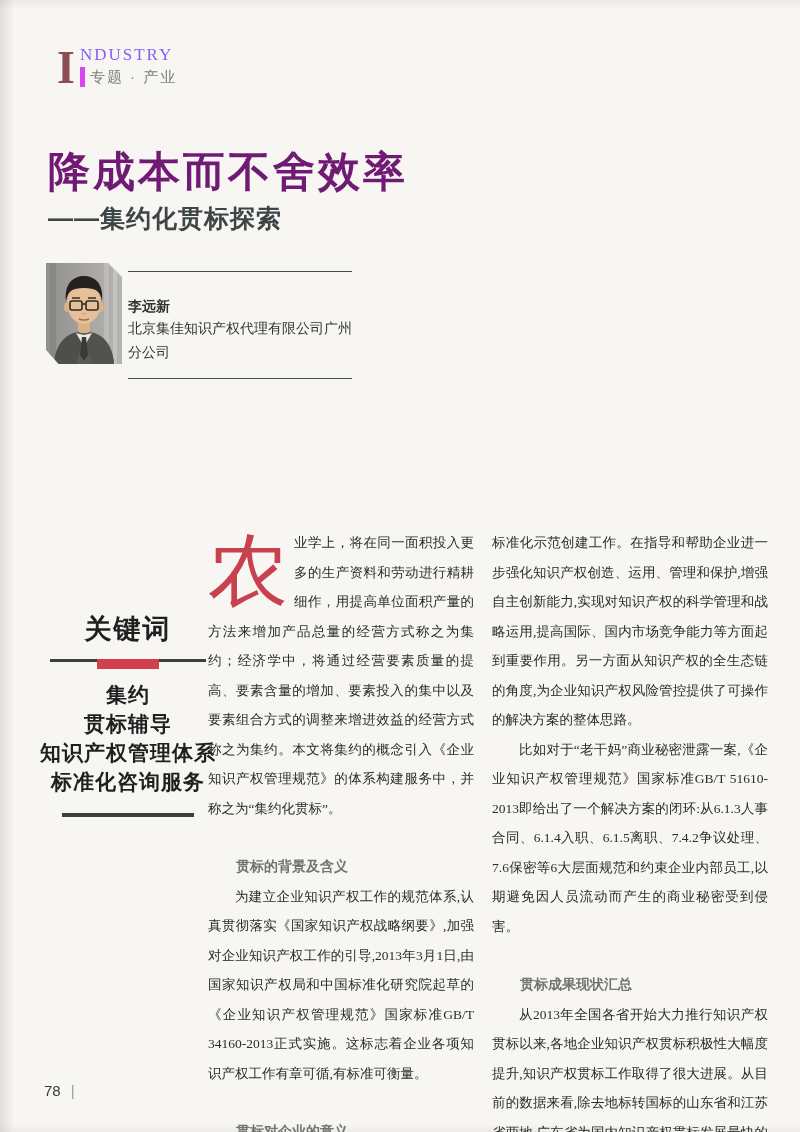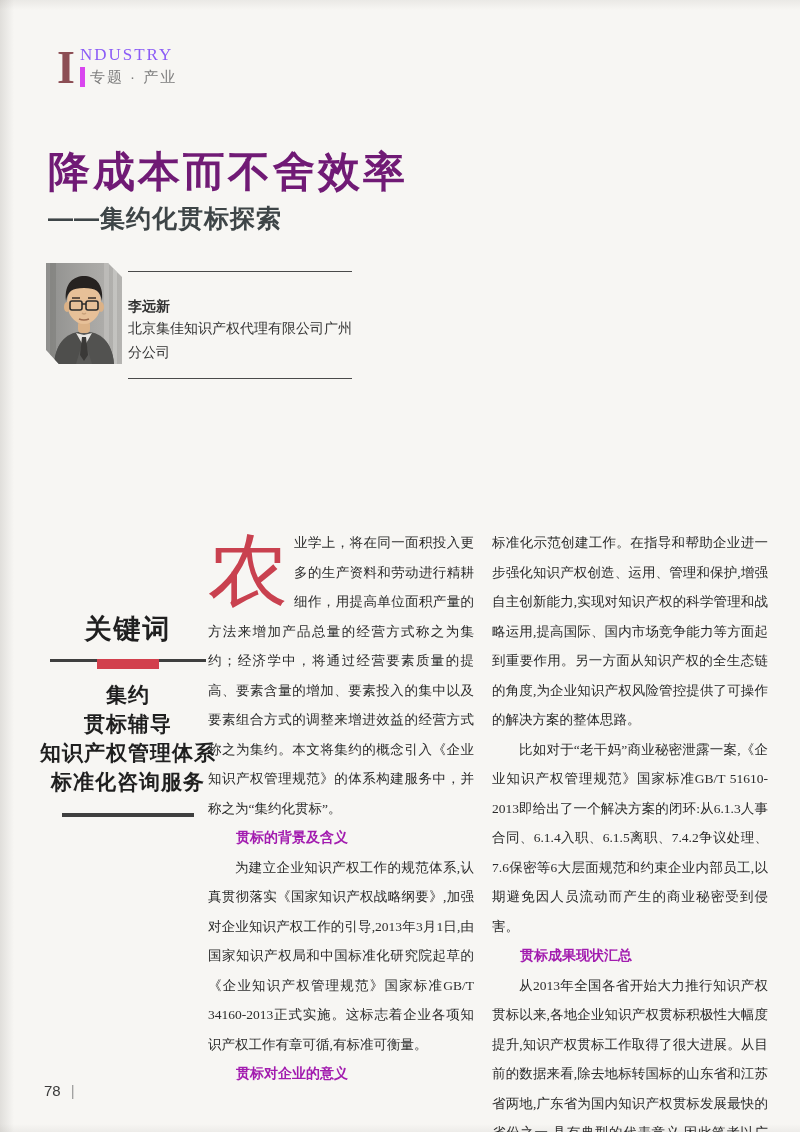--- a/index.html
+++ b/index.html
@@ -90,22 +90,22 @@
     font-size:80px;line-height:82px;
     padding-right:6px;padding-top:2px;
   }
   .sec-heading{
     font-family:"Liberation Sans",sans-serif;
     font-size:17.5px;font-weight:bold;color:#1c1c1c;
     margin:26px 0 6px 0;line-height:24px;letter-spacing:1px;
   }
   .sub-heading{
     font-family:"Liberation Sans",sans-serif;
-    font-size:14px;font-weight:bold;color:#a21caf;
-    text-indent:2em;line-height:29.5px;
+    font-size:14px;font-weight:bold;color:#737373;
+    text-indent:2em;line-height:29.5px;margin-top:29px;
   }
 
   
   .folio{position:absolute;left:44px;top:1082px;font-size:15px;color:#3a3a3a;}
   .folio .bar{color:#9a9a9a;margin-left:10px;font-weight:normal;}
 </style>
 </head>
 <body>
 
 <div class="page">

